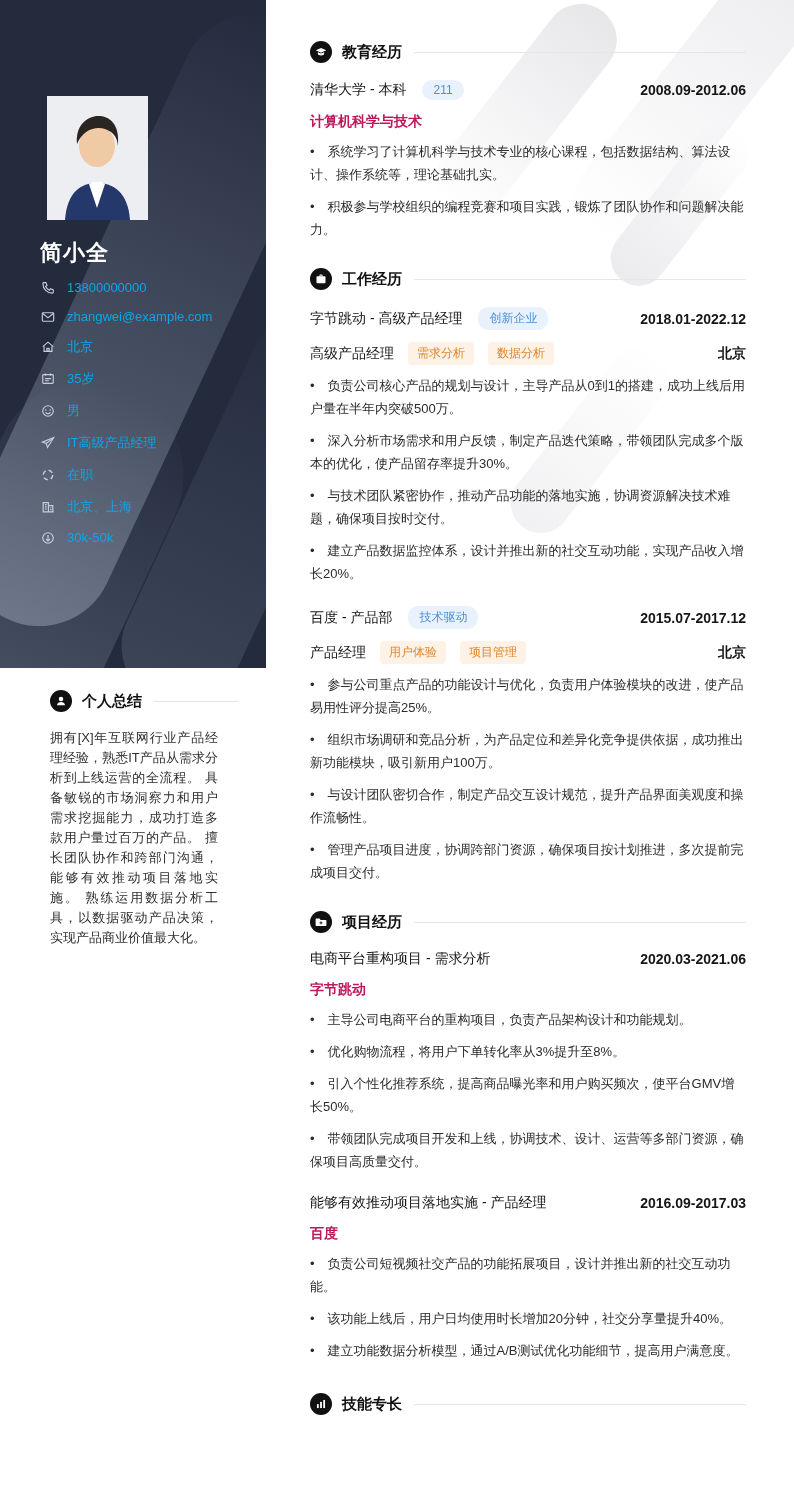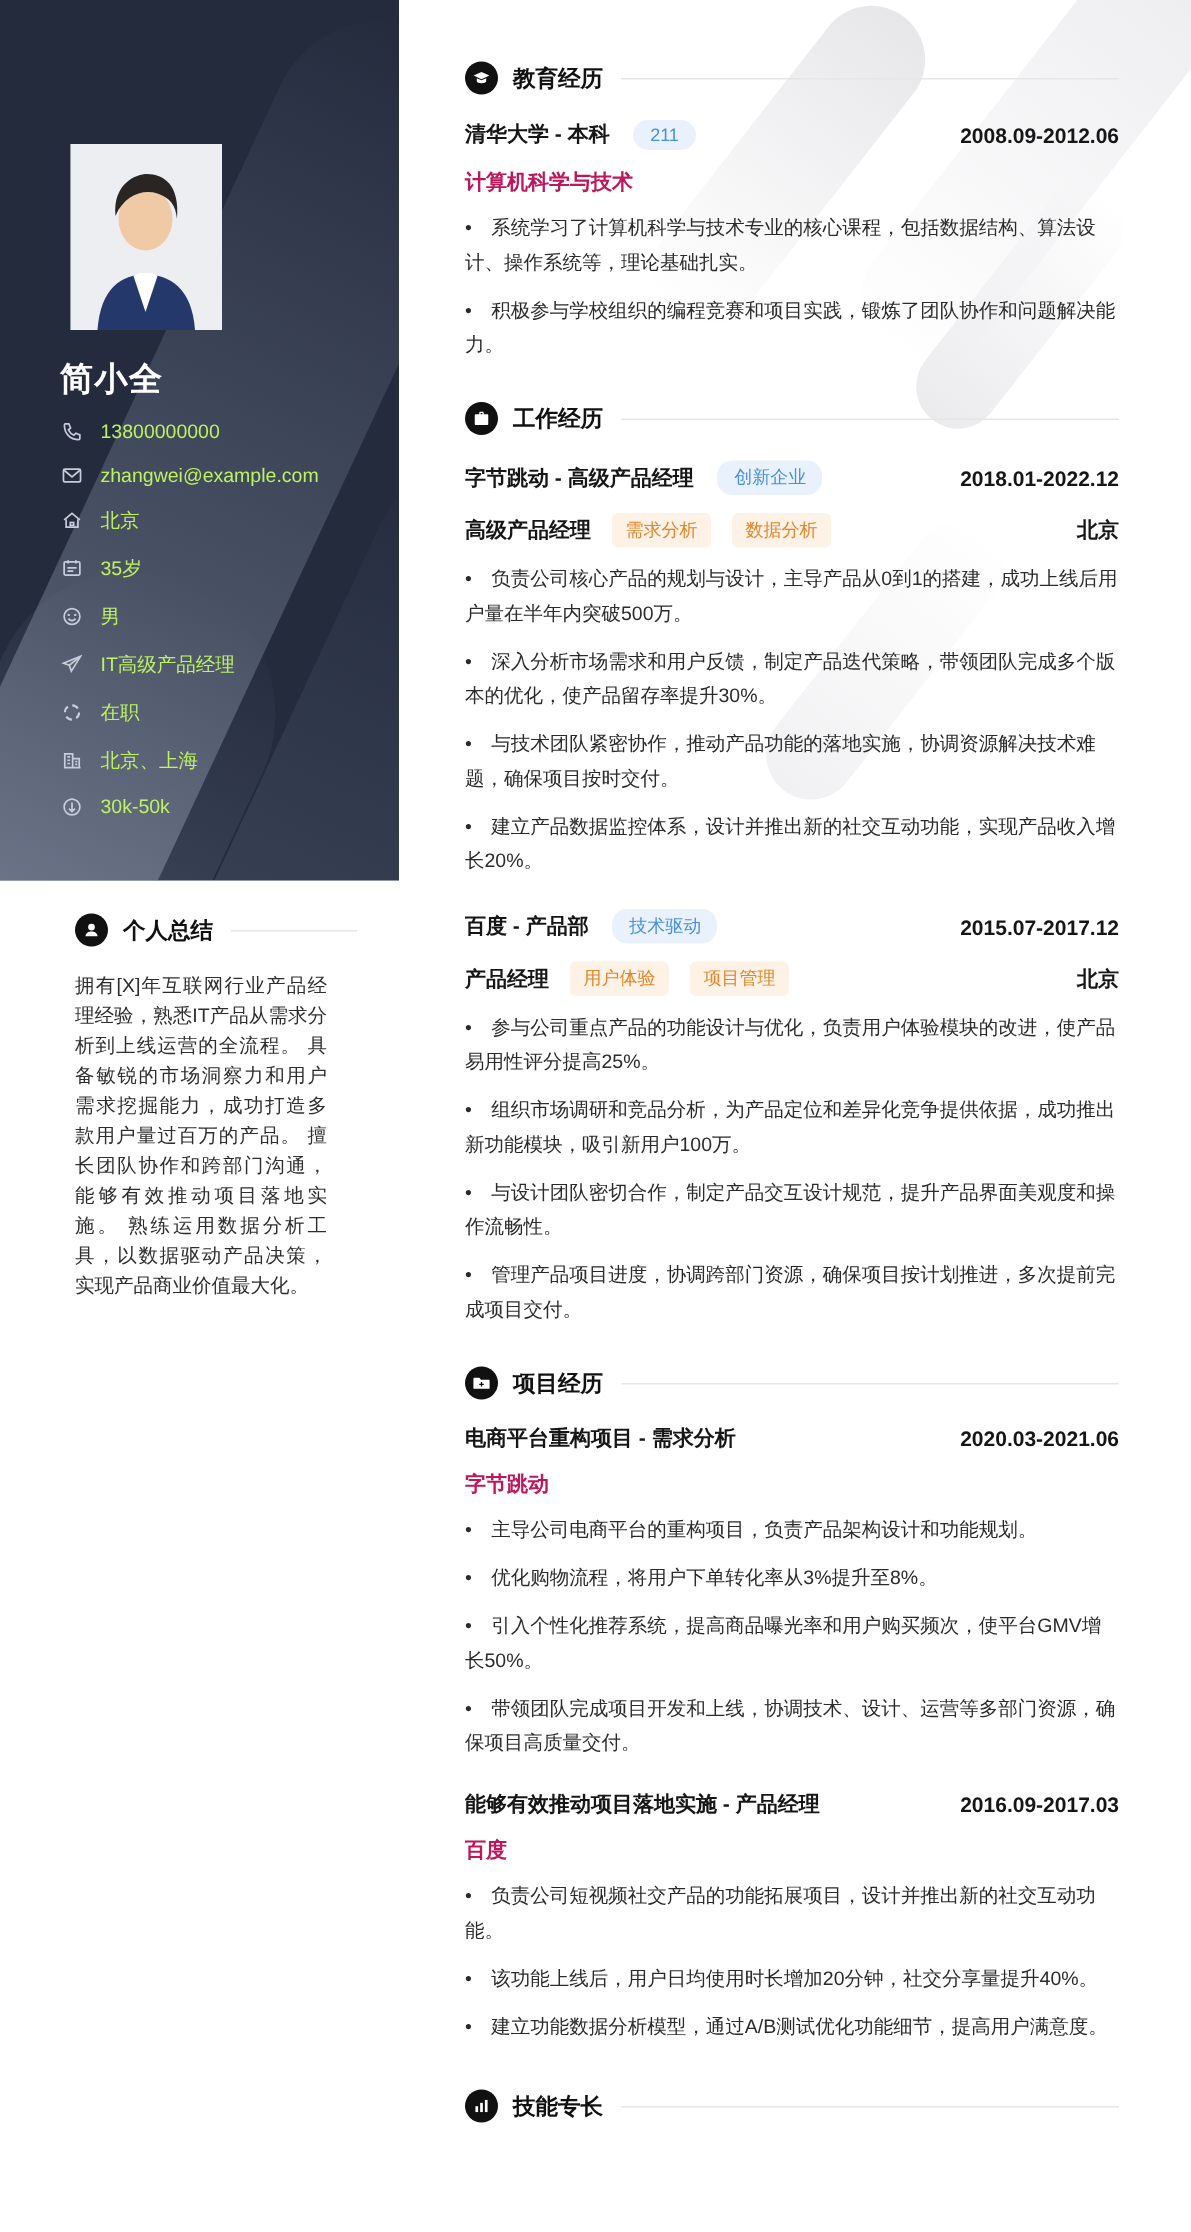--- a/index.html
+++ b/index.html
@@ -1,33 +1,33 @@
 <!DOCTYPE html>
 <html><head>
 <meta charset="utf-8">
 <style>
   html,body{margin:0;padding:0;background:#fff;}
   body{font-family:"Liberation Sans","DejaVu Sans",sans-serif;color:#222;}
   .page{position:relative;width:794px;height:1488px;background:#fff;overflow:hidden;}
 
   
   .sidebar{position:absolute;left:0;top:0;width:266px;height:1488px;background:#fff;}
-  .sidebar-dark{position:relative;width:266px;height:587px;background:#232b3d;overflow:hidden;}
+  .sidebar-dark{position:relative;width:266px;height:668px;background:#232b3d;overflow:hidden;}
   .stripe{position:absolute;border-radius:999px;pointer-events:none;}
   .st1{width:150px;height:660px;left:72px;top:-10px;transform:rotate(25deg);
        background:linear-gradient(to top,rgba(170,180,200,.45),rgba(170,180,200,0));}
   .st2{width:190px;height:420px;left:-55px;top:370px;transform:rotate(25deg);
        background:linear-gradient(to top,rgba(150,160,182,.40),rgba(150,160,182,0));}
   .st3{width:120px;height:420px;left:185px;top:300px;transform:rotate(25deg);
        background:linear-gradient(to top,rgba(120,130,152,.30),rgba(120,130,152,0));}
   .photo{position:absolute;left:47px;top:96px;width:101px;height:124px;overflow:hidden;background:#edeff2;}
   .photo svg{display:block;}
   .side-name{position:absolute;left:40px;top:238px;font-size:22px;font-weight:bold;color:#fff;letter-spacing:1px;}
   .contact{position:absolute;left:40px;top:280px;width:210px;}
-  .c-row{display:flex;align-items:center;margin-bottom:14px;color:#bef264;font-size:13px;}
+  .c-row{display:flex;align-items:center;margin-bottom:14px;color:#0ea5e9;font-size:13px;}
   .c-ic{width:15px;height:15px;margin-right:12px;flex:0 0 15px;display:flex;align-items:center;justify-content:center;color:#c7cdd9;}
   .c-ic svg{width:14px;height:14px;}
 
   
   .summary{padding:22px 28px 0 50px;}
   .sec-head{display:flex;align-items:center;}
   .sec-badge{width:22px;height:22px;border-radius:50%;background:#111;display:flex;align-items:center;justify-content:center;flex:0 0 22px;}
   .sec-badge svg{width:12px;height:12px;fill:#fff;}
   .sec-title{font-size:15px;font-weight:bold;color:#111;margin-left:10px;white-space:nowrap;}
   .sec-line{flex:1;height:1px;background:#e6e6e6;margin-left:12px;}
@@ -42,21 +42,21 @@
        background:linear-gradient(to bottom,#ededf0,rgba(237,237,240,0));}
   .sw3{left:652px;top:110px;width:56px;height:190px;transform:rotate(38deg);
        background:linear-gradient(to top,#ebebee,rgba(235,235,238,0));}
   .sw4{left:560px;top:330px;width:60px;height:220px;transform:rotate(38deg);
        background:linear-gradient(to top,#f1f1f3,rgba(241,241,243,0));}
   .main .section{position:relative;z-index:1;margin-top:27px;}
   .main .section:first-child{margin-top:0;}
 
   .entry{margin-top:17px;}
   .row{display:flex;align-items:center;}
-  .e-title{font-size:14px;font-weight:bold;color:#161616;}
+  .e-title{font-size:14px;font-weight:normal;color:#161616;}
   .spacer{flex:1;}
   .e-date,.e-loc{font-size:14px;font-weight:bold;color:#161616;}
   .badge-blue{margin-left:16px;background:#e9f2fc;color:#4a90d9;font-size:12px;padding:3px 11px;border-radius:10px;}
   .tag-orange{margin-left:14px;background:#fdf2e5;color:#e0862c;font-size:12px;font-weight:500;padding:3px 9px;border-radius:4px;}
   .sub-row{margin-top:12px;}
   .major{font-size:14px;font-weight:bold;color:#be185d;margin-top:13px;}
   ul.bullets{list-style:none;margin:4px 0 0 0;padding:0;font-size:13px;color:#2b2b2b;}
   ul.bullets li{margin-top:9px;line-height:23px;}
   ul.bullets li::before{content:"•";margin-right:13px;}
 </style>

